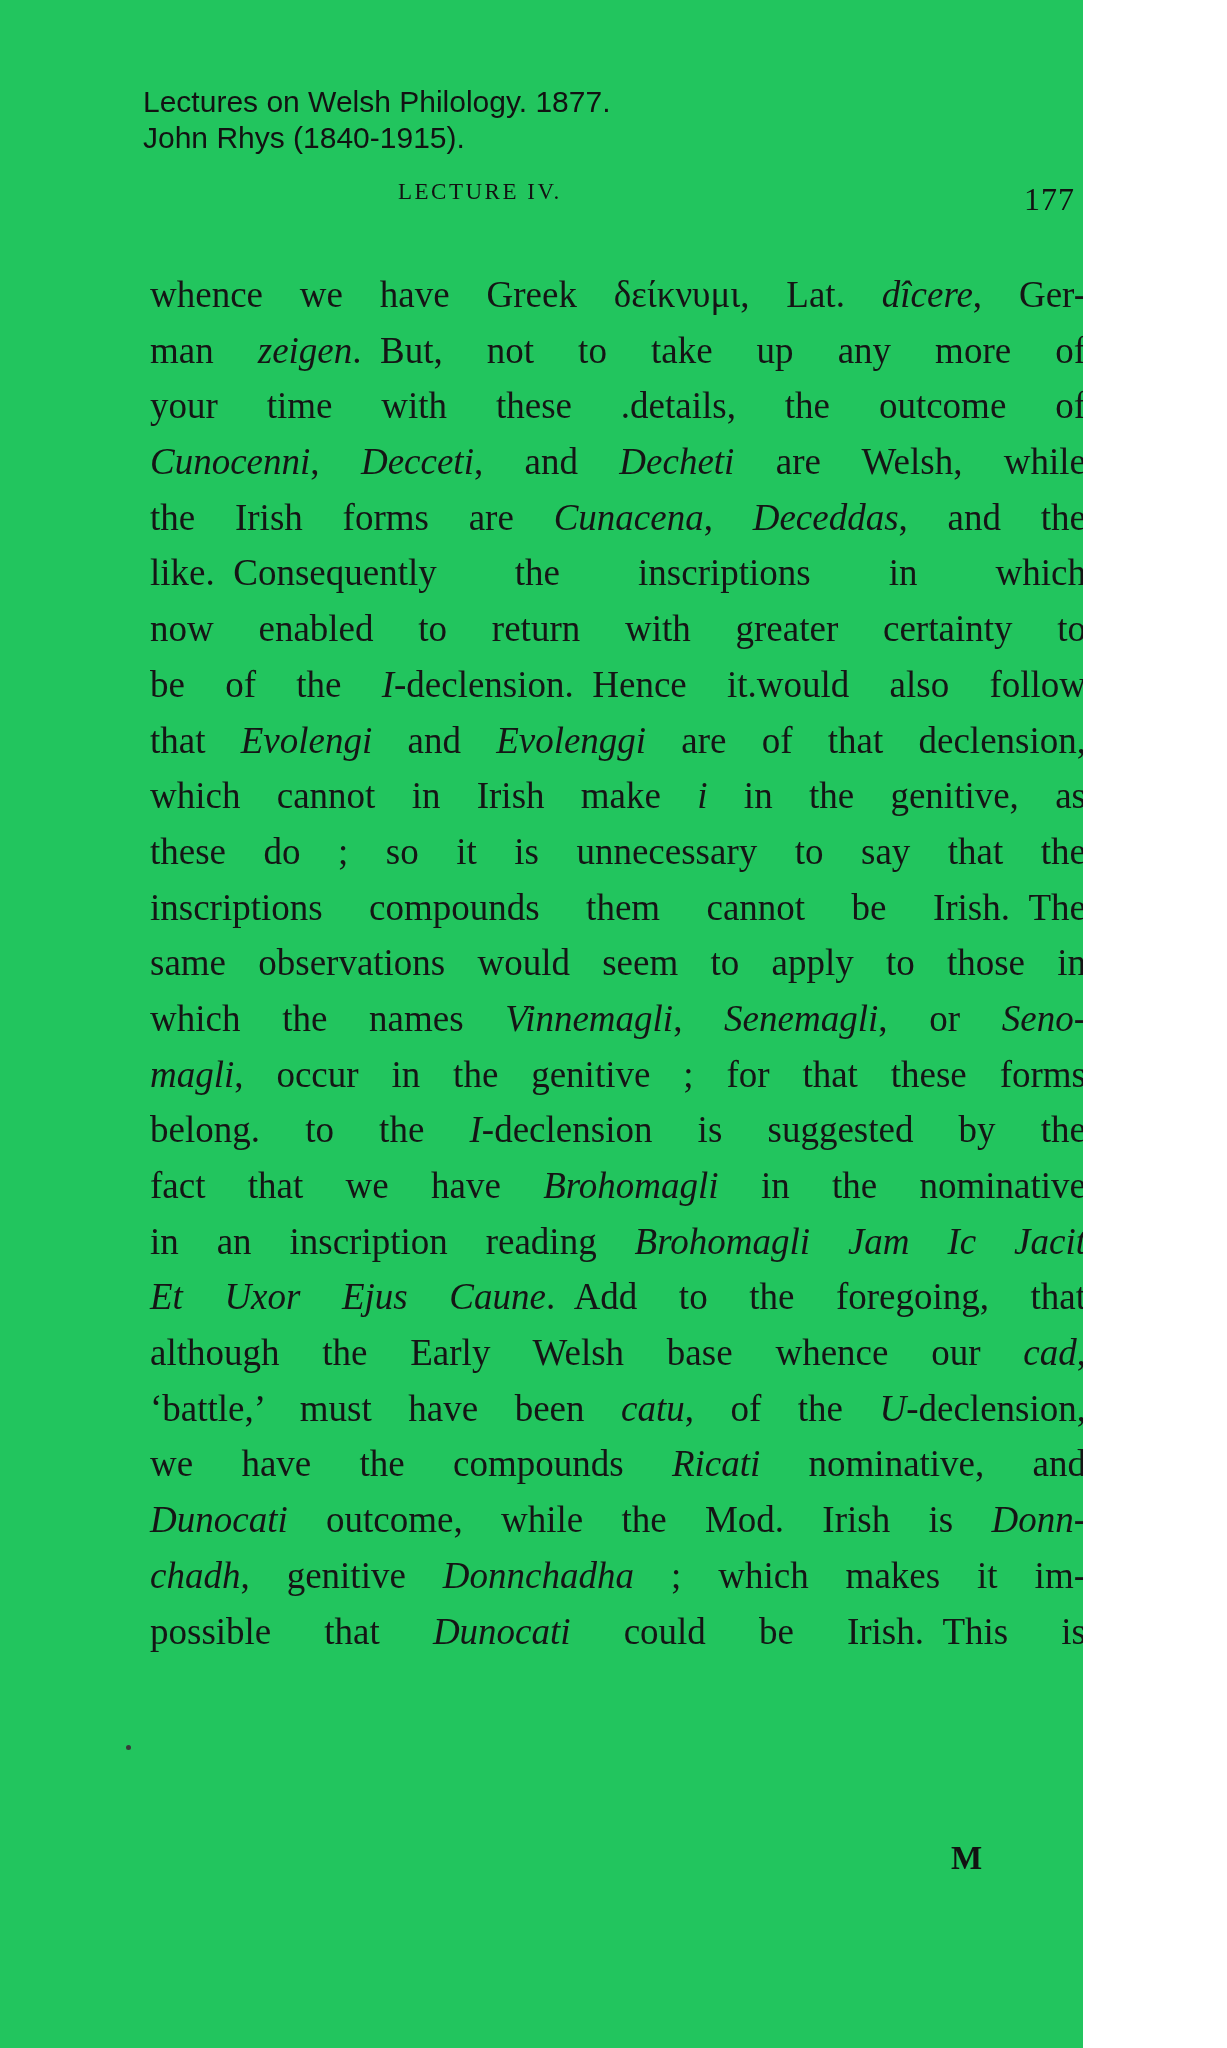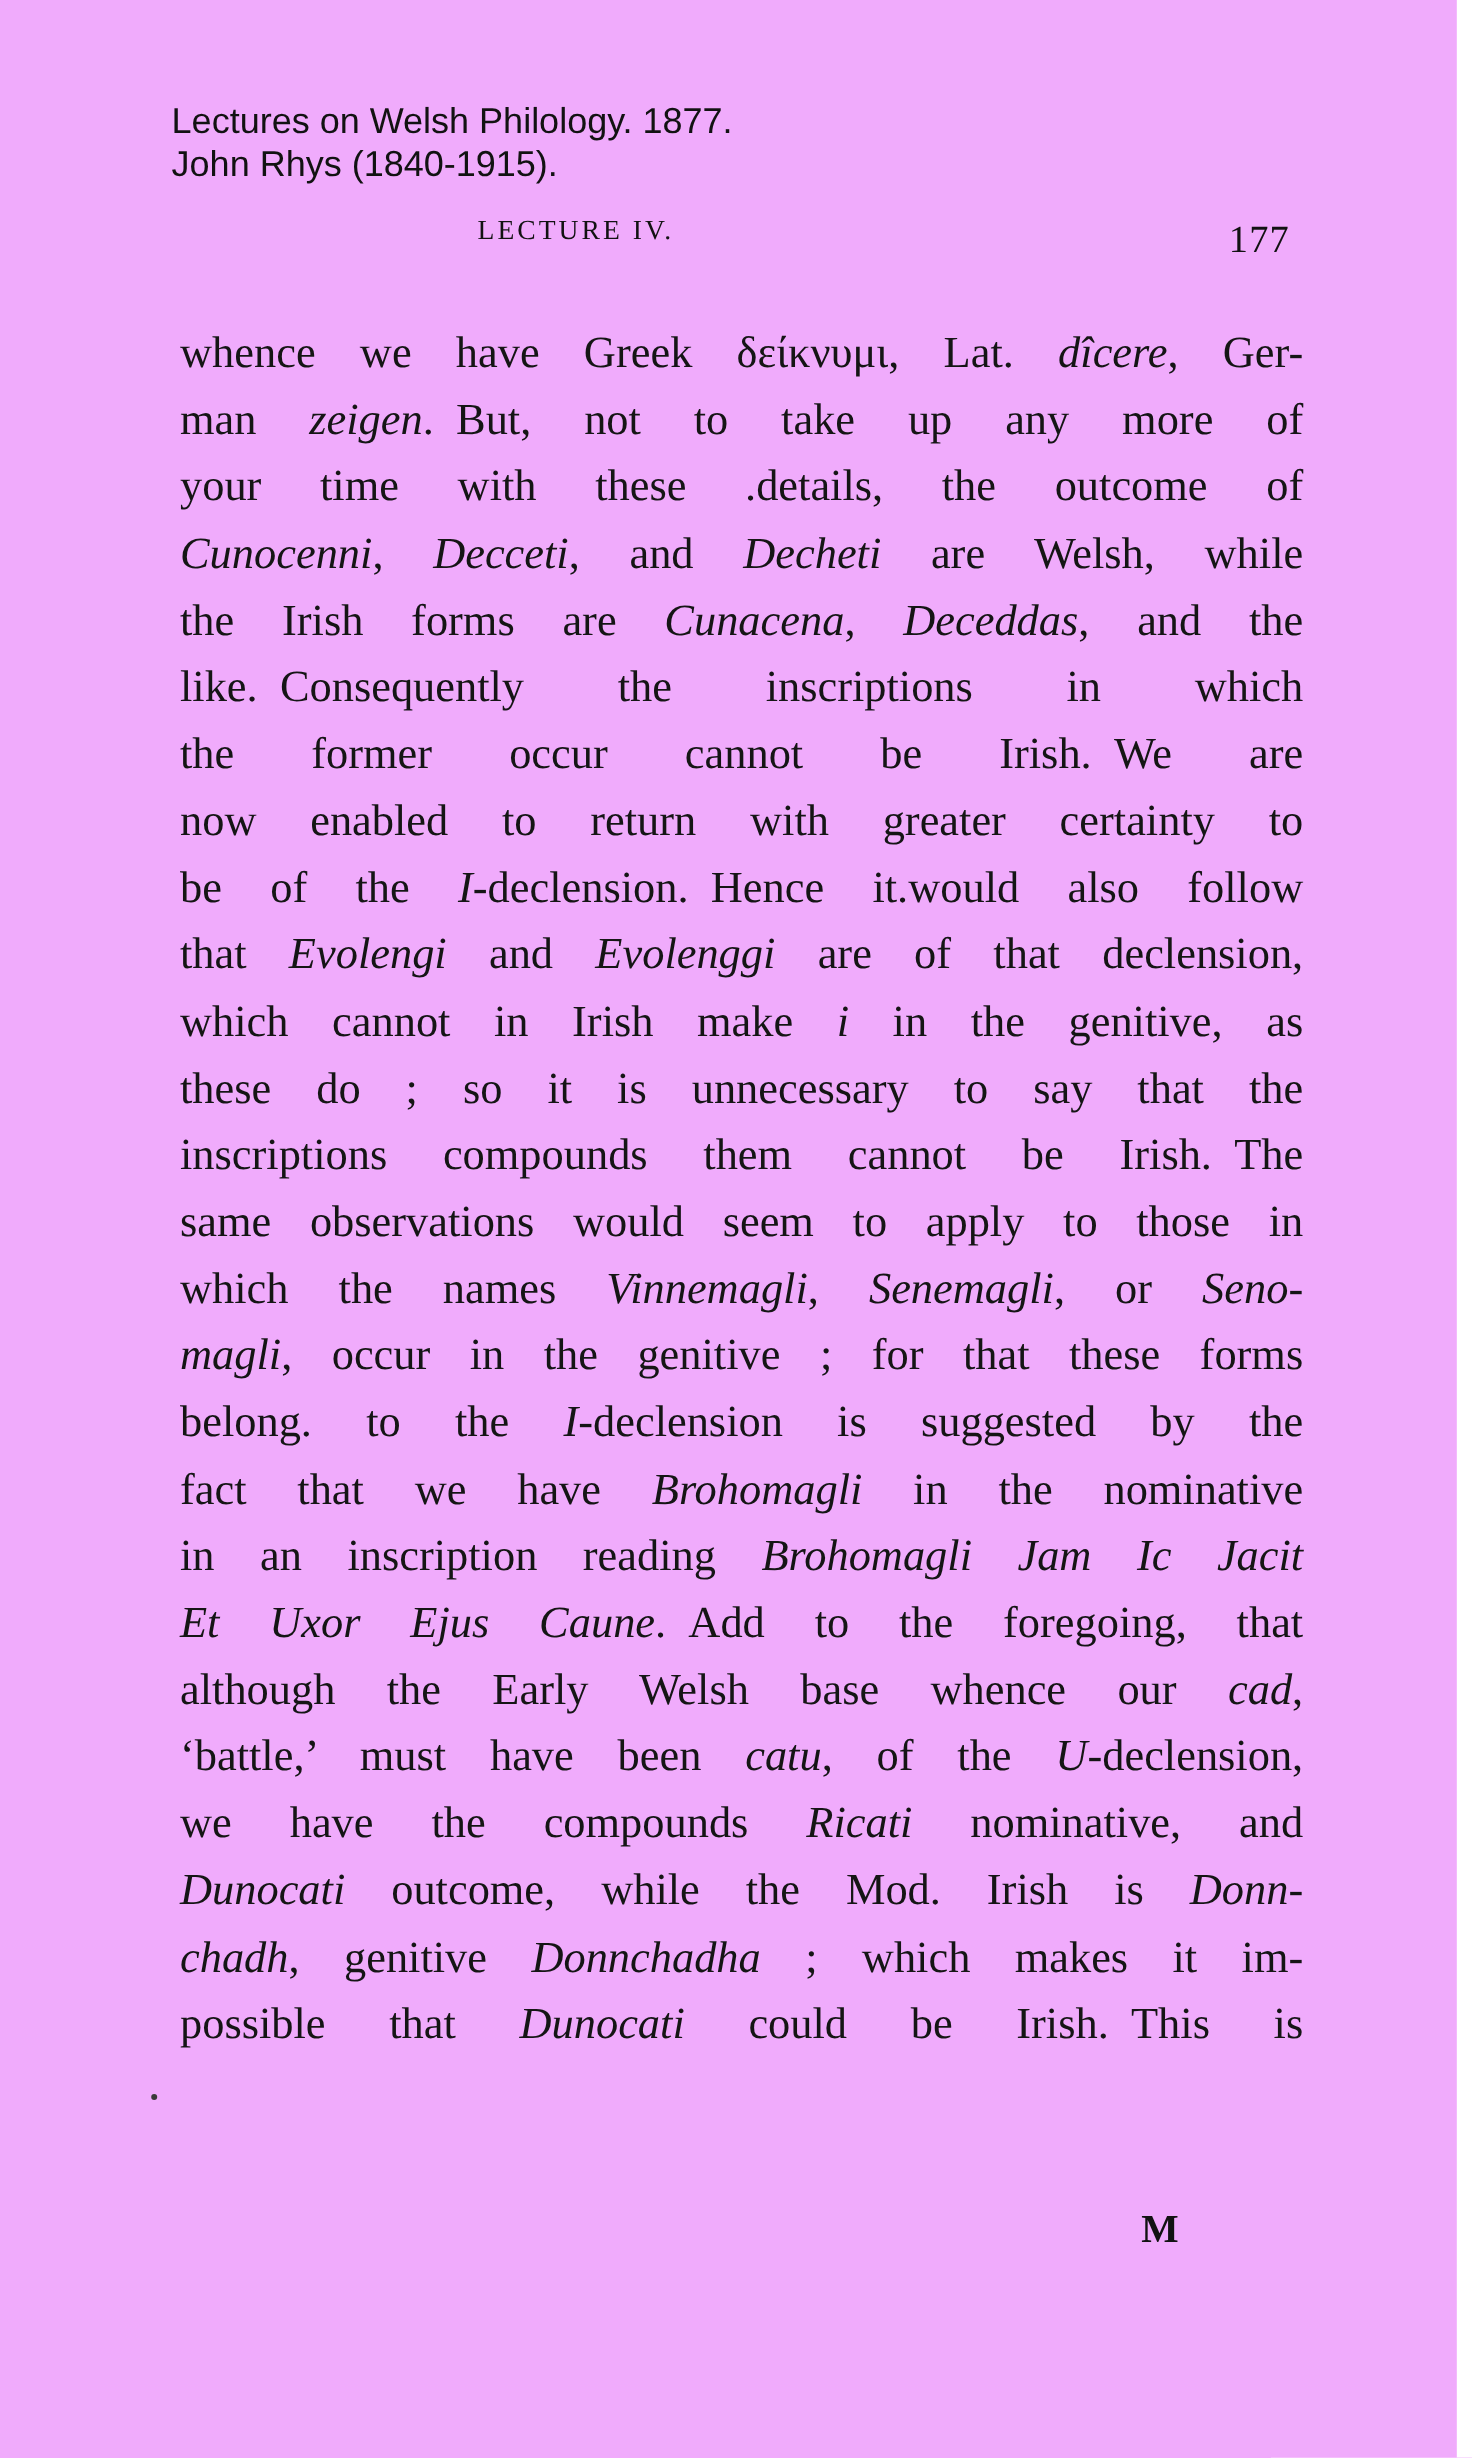--- a/index.html
+++ b/index.html
@@ -1,20 +1,20 @@
 <!DOCTYPE html>
 <html><head>
 <meta charset="utf-8">
 <style>
   html, body { margin: 0; padding: 0; }
   .page {
     position: relative;
-    width: 1214px;
+    width: 1083px;
     height: 2048px;
-    background: #f0abfc;
+    background: #22c55e;
     overflow: hidden;
     font-family: "Liberation Serif", "DejaVu Serif", serif;
   }
   .scan-note {
     position: absolute;
     left: 143px;
     top: 84px;
     font-family: "Liberation Sans", sans-serif;
     font-size: 30px;
     line-height: 36px;
@@ -88,21 +88,20 @@
 
   <div class="page-number">177</div>
 
   <div class="body-block">
       <div class="line"><span>whence we have Greek </span><span class="seg-greek">δείκνυμι</span><span>, Lat. </span><span class="seg-italic">dîcere</span><span>, Ger-</span></div>
       <div class="line"><span>man </span><span class="seg-italic">zeigen</span><span>. But, not to take up any more of</span></div>
       <div class="line"><span>your time with these .details, the outcome of</span></div>
       <div class="line"><span class="seg-italic">Cunocenni</span><span>, </span><span class="seg-italic">Decceti</span><span>, and </span><span class="seg-italic">Decheti</span><span> are Welsh, while</span></div>
       <div class="line"><span>the Irish forms are </span><span class="seg-italic">Cunacena</span><span>, </span><span class="seg-italic">Deceddas</span><span>, and the</span></div>
       <div class="line"><span>like. Consequently the inscriptions in which</span></div>
-      <div class="line"><span>the former occur cannot be Irish. We are</span></div>
       <div class="line"><span>now enabled to return with greater certainty to</span></div>
       <div class="line"><span>be of the </span><span class="seg-italic">I</span><span>-declension. Hence it.would also follow</span></div>
       <div class="line"><span>that </span><span class="seg-italic">Evolengi</span><span> and </span><span class="seg-italic">Evolenggi</span><span> are of that declension,</span></div>
       <div class="line"><span>which cannot in Irish make </span><span class="seg-italic">i</span><span> in the genitive, as</span></div>
       <div class="line"><span>these do ; so it is unnecessary to say that the</span></div>
       <div class="line"><span>inscriptions compounds them cannot be Irish. The</span></div>
       <div class="line"><span>same observations would seem to apply to those in</span></div>
       <div class="line"><span>which the names </span><span class="seg-italic">Vinnemagli</span><span>, </span><span class="seg-italic">Senemagli</span><span>, or </span><span class="seg-italic">Seno-</span></div>
       <div class="line"><span class="seg-italic">magli</span><span>, occur in the genitive ; for that these forms</span></div>
       <div class="line"><span>belong. to the </span><span class="seg-italic">I</span><span>-declension is suggested by the</span></div>

